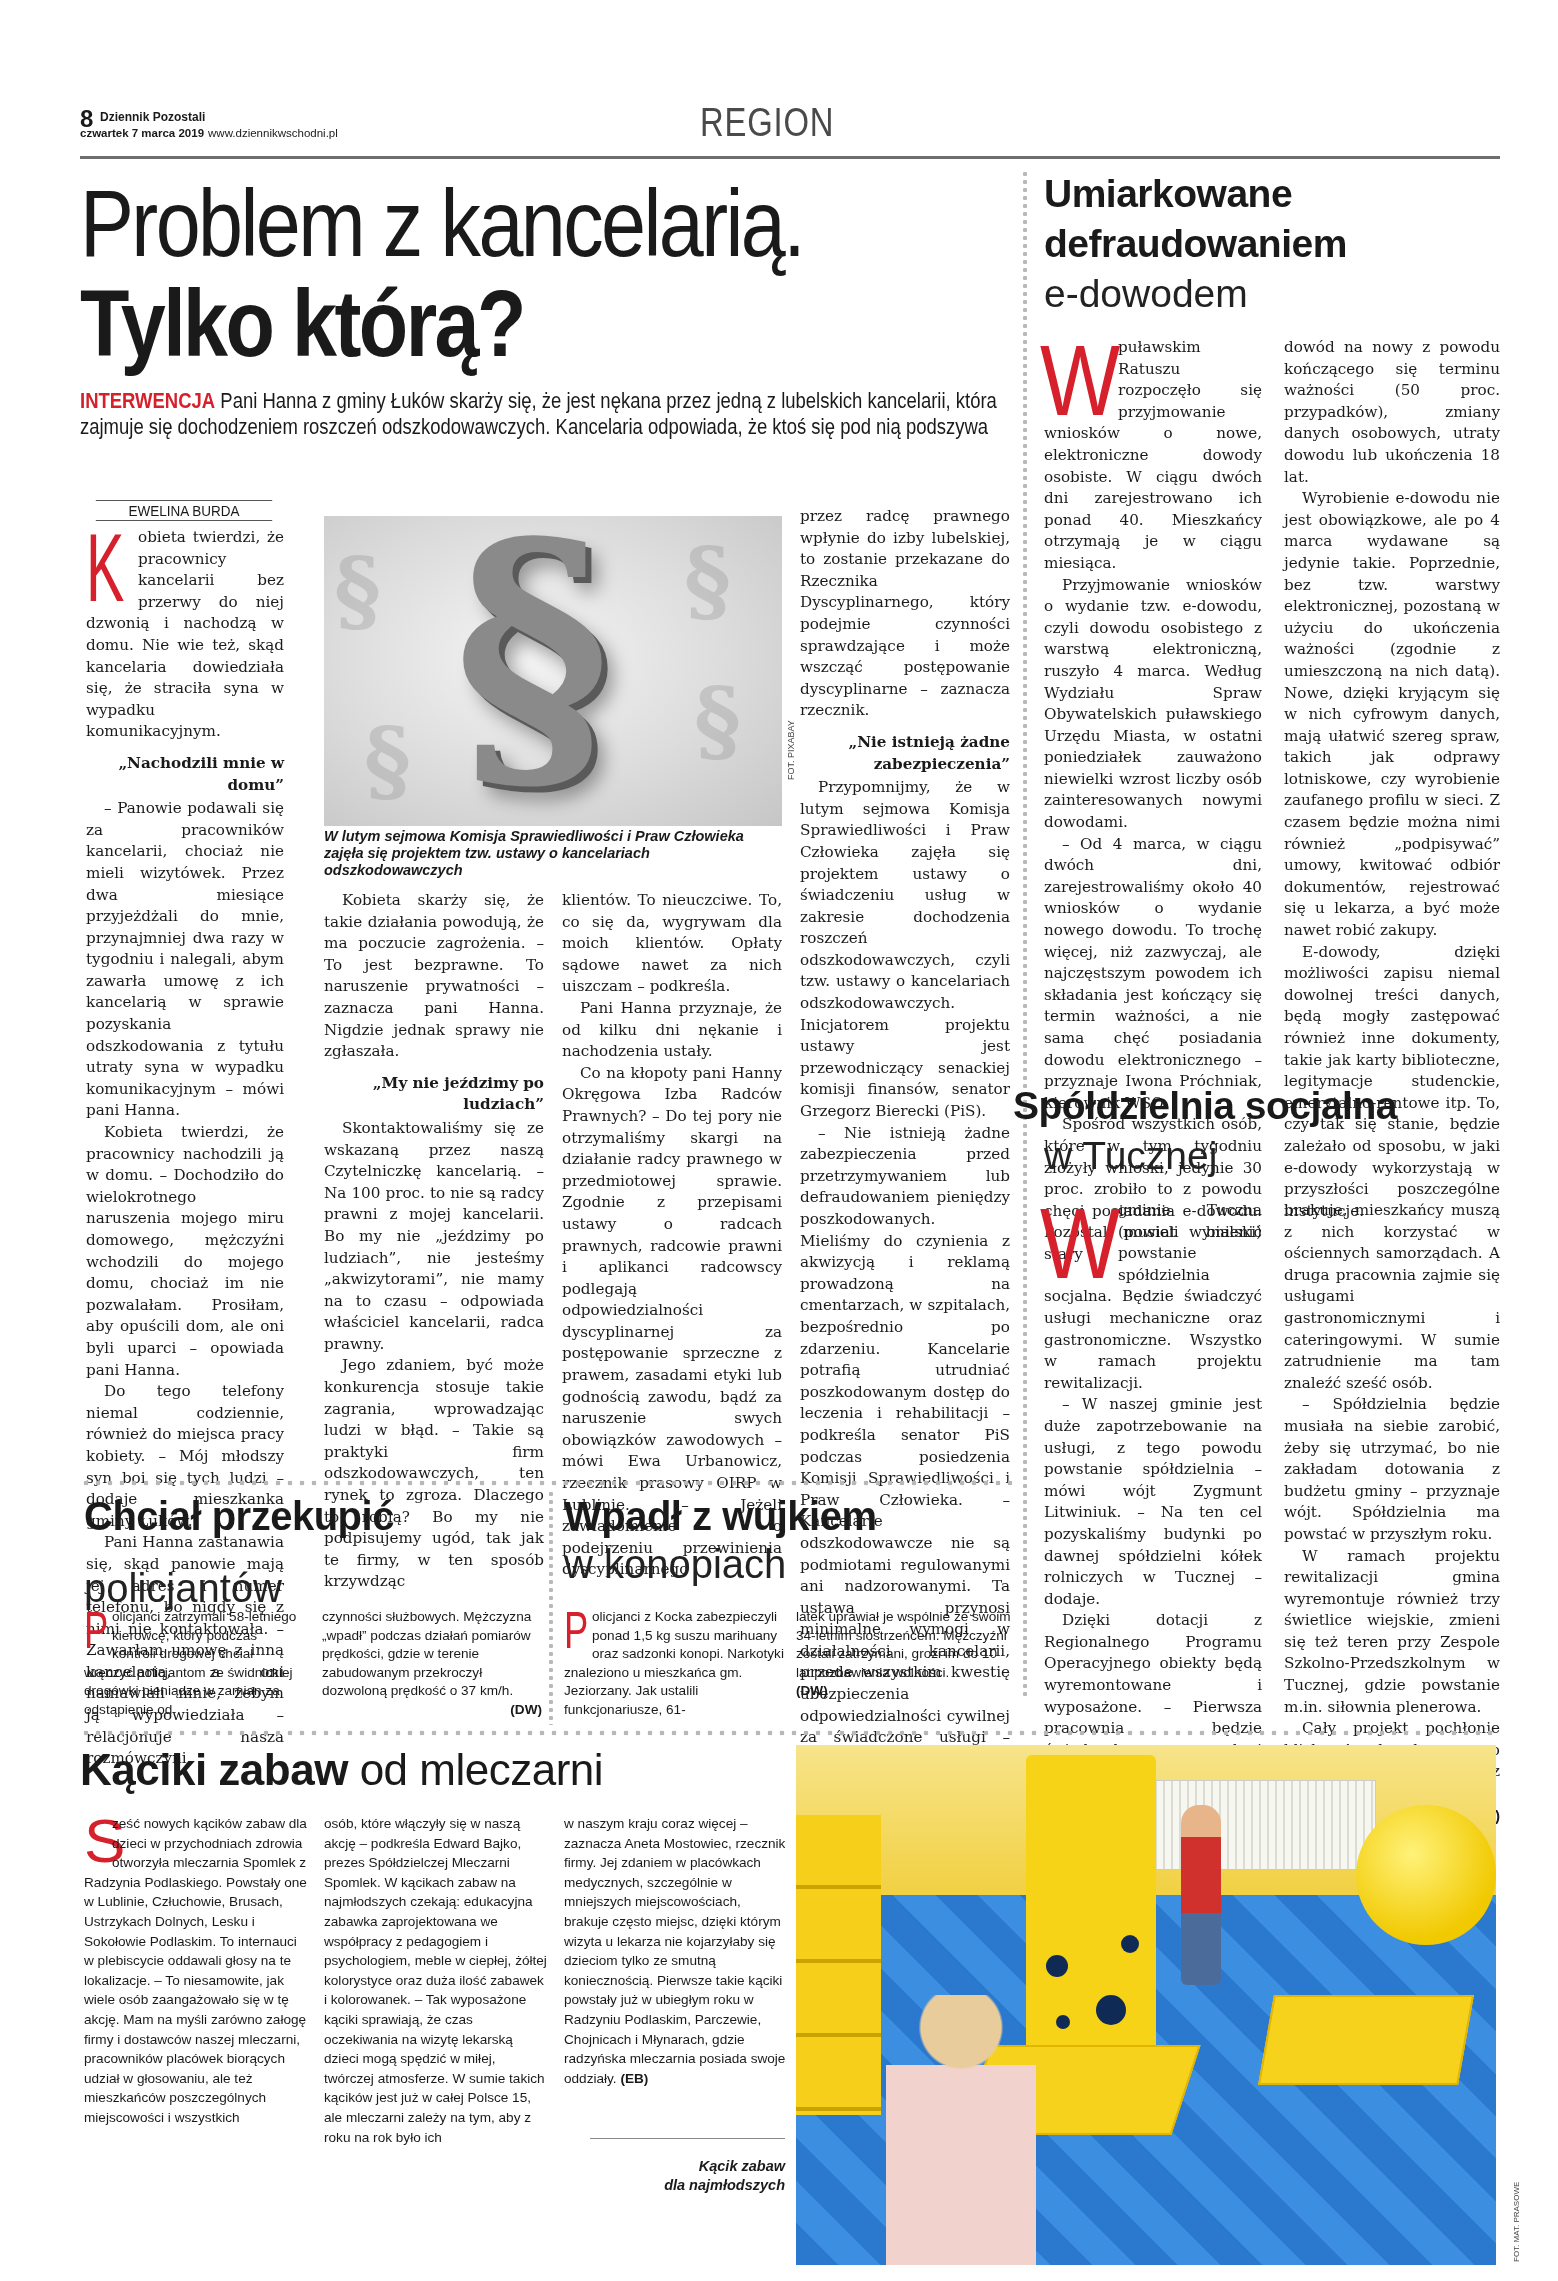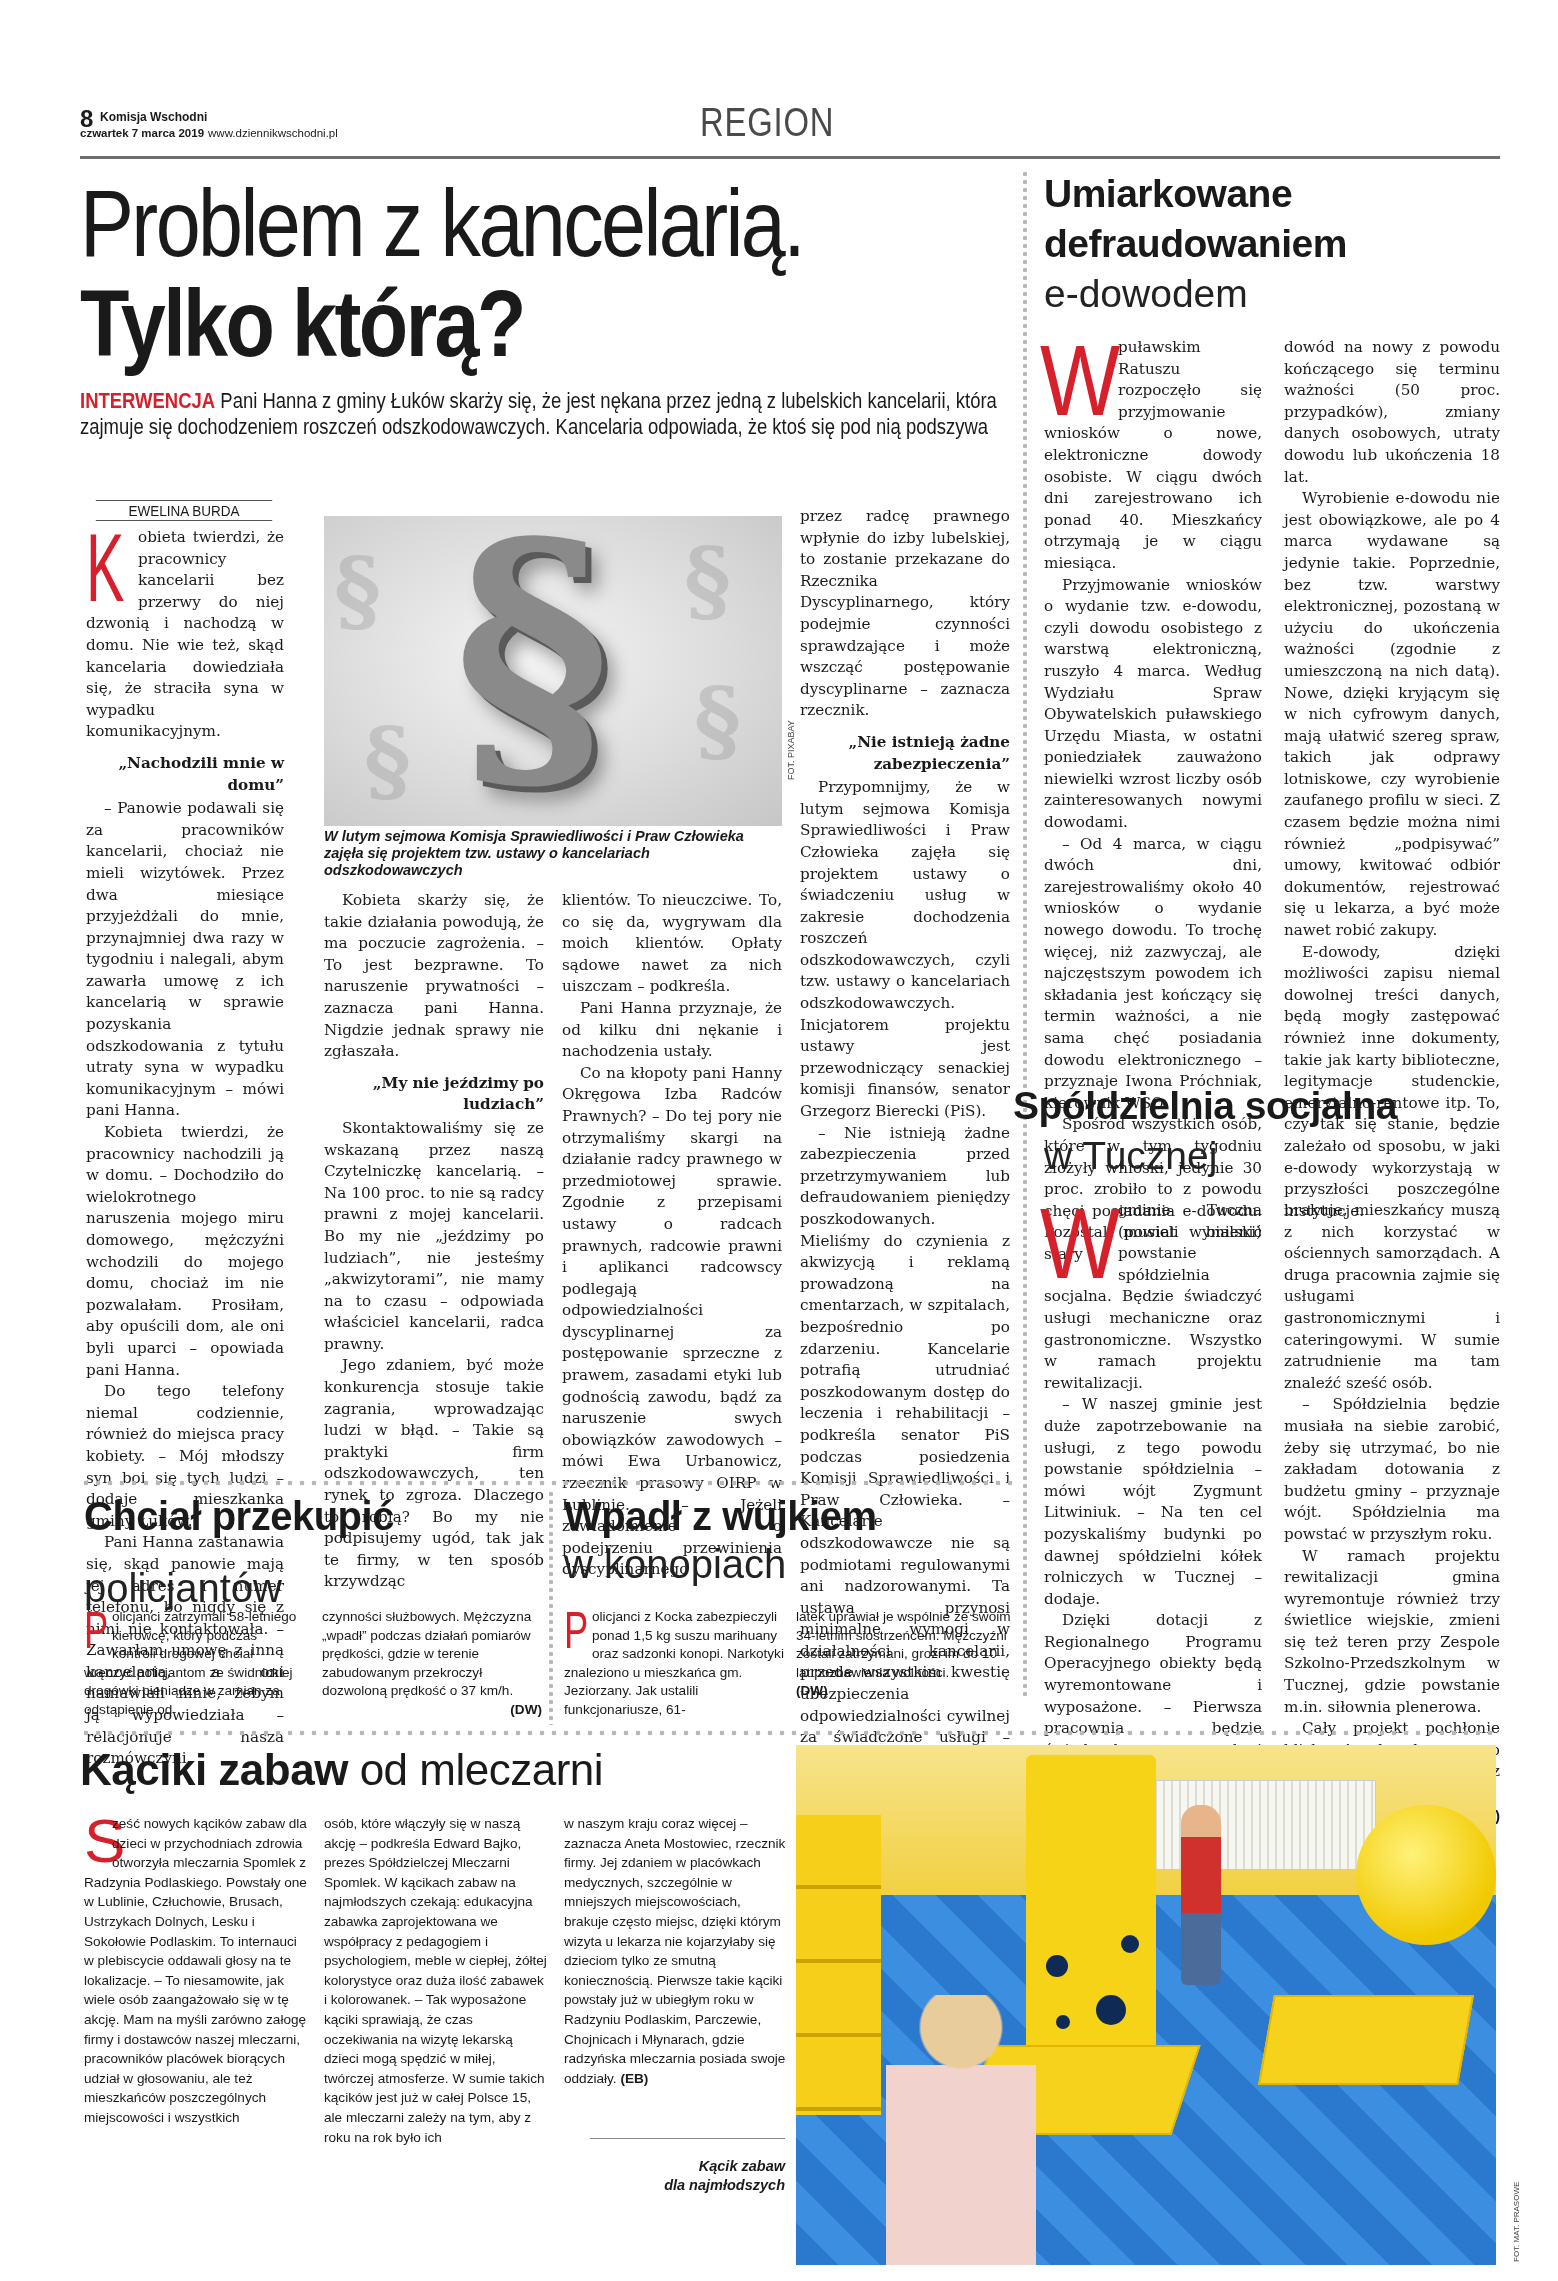--- a/index.html
+++ b/index.html
@@ -69,21 +69,21 @@
   .photo2 .girl { position:absolute; left:90px; top:250px; width:150px; height:270px; background: radial-gradient(circle at 50% 12%, #e9cc9b 0 16%, transparent 17%), linear-gradient(180deg, transparent 0 26%, #f2d2cd 26% 100%); }
   .photo2 .bean { position:absolute; left:560px; top:60px; width:140px; height:140px; border-radius:50%; background: radial-gradient(circle at 40% 35%, #fff27a, #f1c900 70%); }
   .credit2 { left: 1512px; top: 2262px; font: 8px "Liberation Sans", sans-serif; color: #444; transform: rotate(-90deg); transform-origin: left top; white-space: nowrap; }
 
   .caption2 { left: 590px; top: 2138px; width: 195px; text-align: right; font: italic bold 14.5px "Liberation Sans", sans-serif; line-height: 19px; border-top: 1px solid #888; padding-top: 18px; }
 </style>
 </head>
 <body>
 
 <div class="abs mast-num">8</div>
-<div class="abs mast-paper">Komisja Wschodni</div>
+<div class="abs mast-paper">Dziennik Pozostali</div>
 <div class="abs mast-date">
   <span>czwartek 7 marca 2019</span><span class="mast-url">www.dziennikwschodni.pl</span>
 </div>
 <div class="abs mast-section">REGION</div>
 <div class="abs mast-rule"></div>
 
 <div class="abs h1a">Problem z kancelarią.</div>
 <div class="abs h1b">Tylko którą?</div>
 <div class="abs lead">
   <span class="kicker">INTERWENCJA</span><span> Pani Hanna z gminy Łuków skarży się, że jest nękana przez jedną z lubelskich kancelarii, która zajmuje się dochodzeniem roszczeń odszkodowawczych. Kancelaria odpowiada, że ktoś się pod nią podszywa</span>

